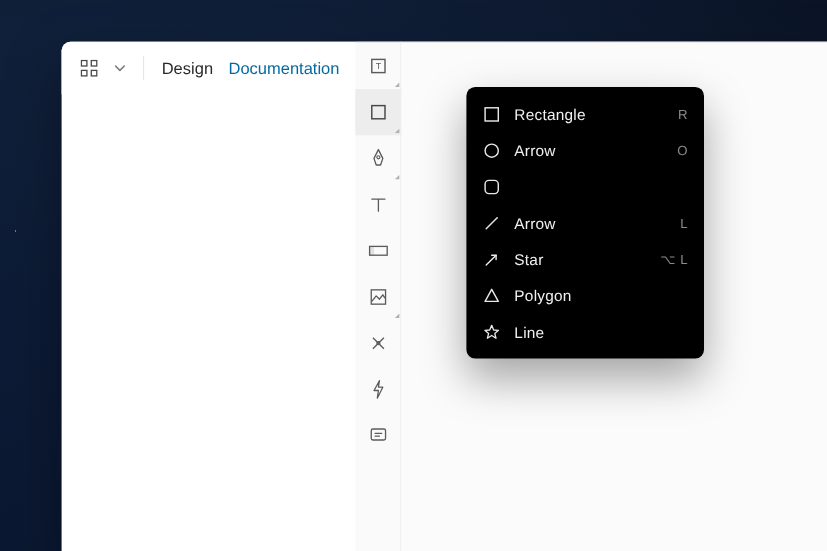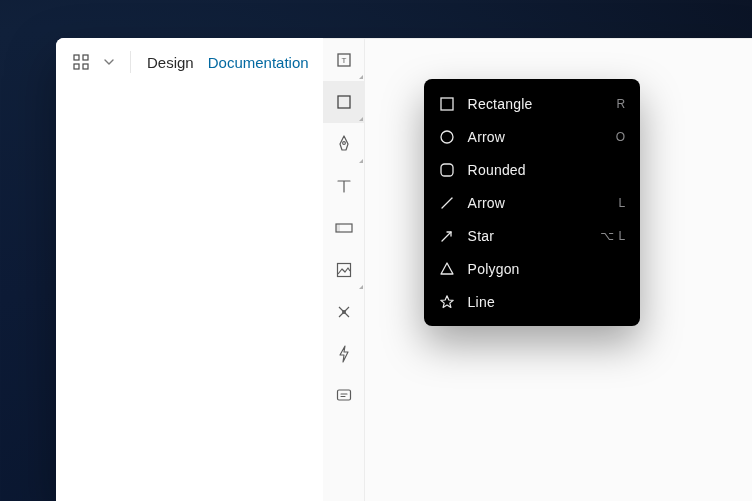--- a/index.html
+++ b/index.html
@@ -201,21 +201,20 @@
             <span class="mi-label">Arrow</span>
             <span class="mi-shortcut">O</span>
           </div>
 
           <div class="shape-item">
             <span class="mi-icon">
               <svg width="16" height="16" viewBox="0 0 16 16">
                   <rect x="2" y="2" width="12" height="12" rx="3.5" fill="none" stroke="#e8e8e8" stroke-width="1.3"></rect>
                 </svg>
             </span>
-            <span class="mi-label">Rounded</span>
             <span class="mi-shortcut"></span>
           </div>
 
           <div class="shape-item">
             <span class="mi-icon">
               <svg width="16" height="16" viewBox="0 0 16 16">
                   <path d="M3 13 L13 3" stroke="#e8e8e8" stroke-width="1.3" stroke-linecap="round"></path>
                 </svg>
             </span>
             <span class="mi-label">Arrow</span>

